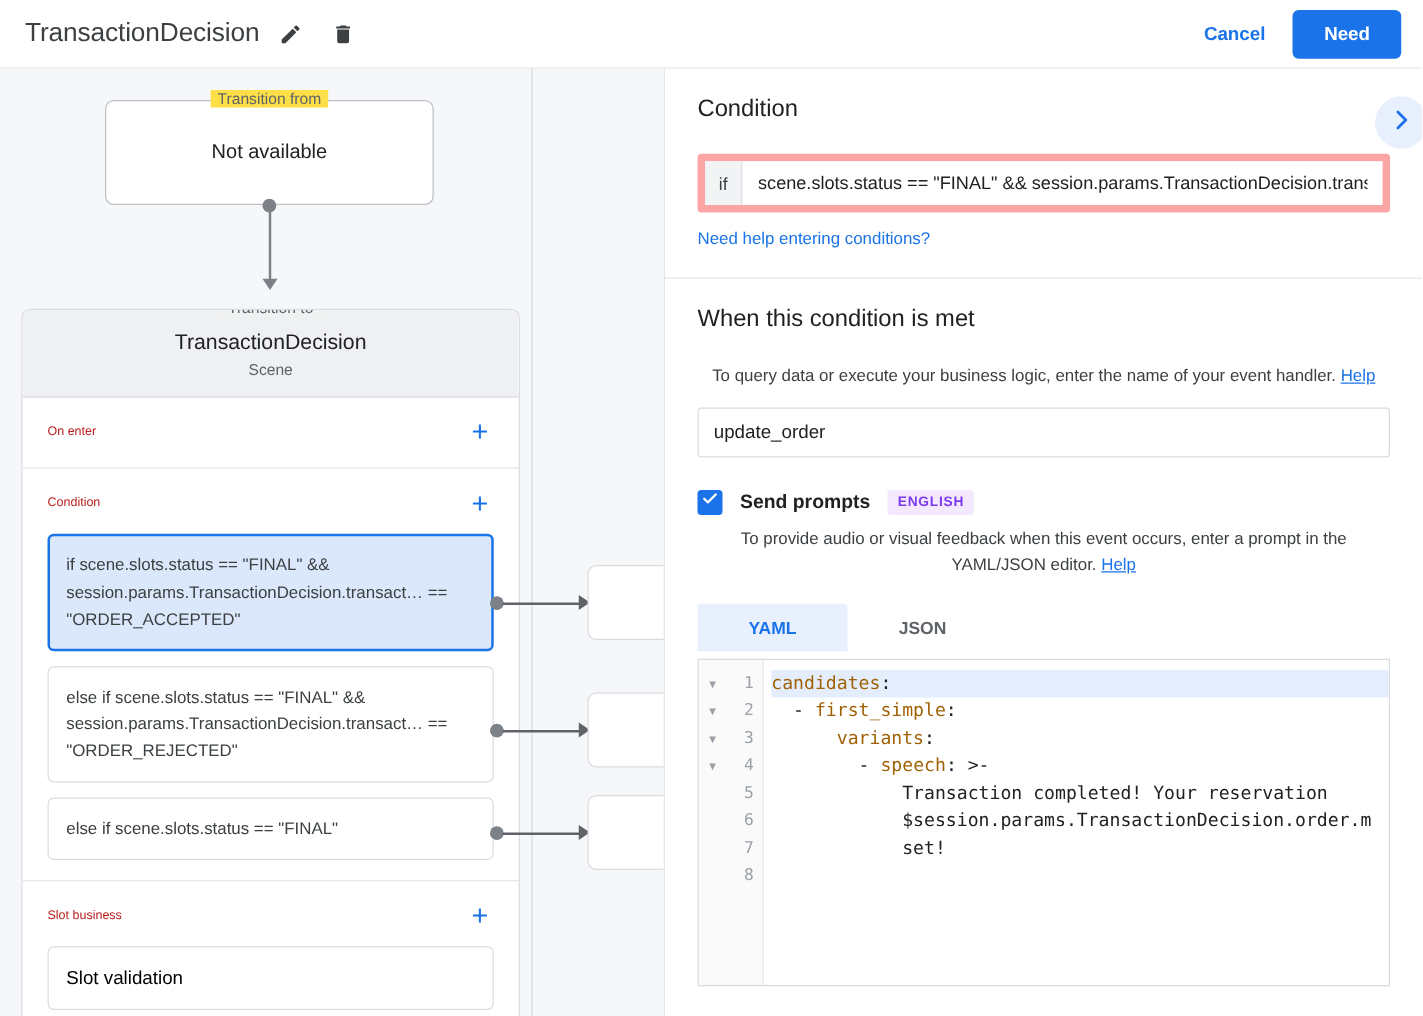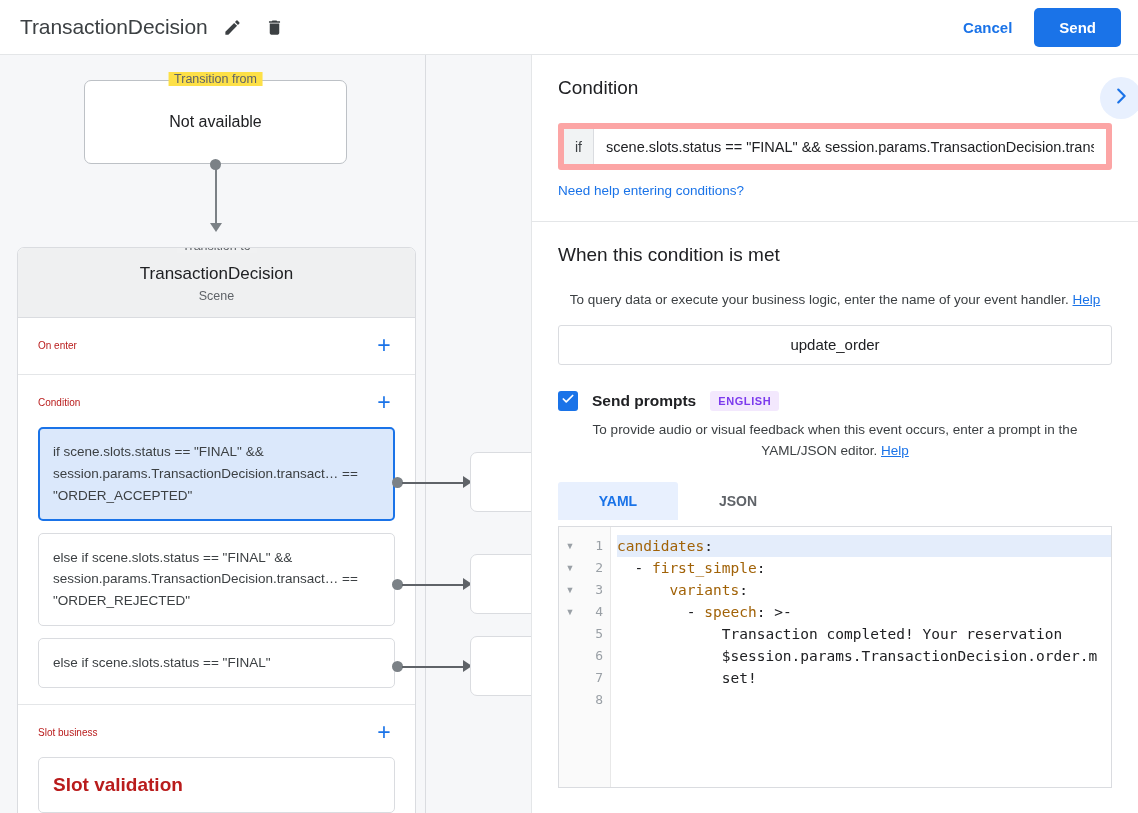--- a/index.html
+++ b/index.html
@@ -108,21 +108,21 @@
   .cond-card {
     border: 1px solid #dadce0; border-radius: 5px; background: #fff;
     padding: 13px 14px; margin-top: 12px; font-size: 13.5px; color: #3c4043;
     line-height: 1.62; cursor: pointer; word-break: break-word;
   }
   .cond-card.selected {
     background: #dbe8fb; border: 2px solid #1a73e8; padding: 12px 13px;
   }
   .slot-card {
     border: 1px solid #dadce0; border-radius: 5px; background: #fff;
-    padding: 16px 14px; margin-top: 12px; font-size: 19px; color: #b91c1c; font-weight: bold;
+    padding: 16px 14px; margin-top: 12px; font-size: 15px; color: #000000;
   }
 
   
   .edge-dot {
     position: absolute; width: 11px; height: 11px; border-radius: 50%;
     background: #7b8186;
   }
   .edge-line { position: absolute; height: 1.5px; background: #5f6368; }
   .edge-arrow {
     position: absolute; width: 0; height: 0;
@@ -177,21 +177,21 @@
   .cblabel { font-size: 15.5px; color: #202124; font-weight: bold; }
   .badge {
     margin-left: 14px; background: #f3e8fd; color: #7c3aed;
     font-size: 11px; letter-spacing: 0.6px; padding: 4px 8px; border-radius: 3px;
     font-weight: bold;
   }
   .desc { font-size: 13.5px; color: #3c4043; line-height: 1.55; margin-top: 9px; text-align: center; }
   .text-input {
     margin-top: 14px; width: 100%; height: 40px; border: 1px solid #dadce0;
     border-radius: 3px; padding: 0 12px; font-size: 15px; color: #202124;
-    font-family: inherit; outline: none; text-align: center;
+    font-family: inherit; outline: none;
   }
 
   .tabs { display: flex; margin-top: 20px; }
   .tab {
     width: 120px; height: 38px; display: flex; align-items: center;
     justify-content: center; font-size: 14px; color: #5f6368; cursor: pointer;
     font-weight: bold; border-radius: 3px 3px 0 0;
   }
   .tab.active { background: #e8f0fe; color: #1a73e8; }
 
@@ -244,21 +244,21 @@
     <span>
       <svg width="19" height="19" viewBox="0 0 24 24" fill="#3c4043">
         <path d="M6 19c0 1.1.9 2 2 2h8c1.1 0 2-.9 2-2V7H6v12zM19 4h-3.5l-1-1h-5l-1 1H5v2h14V4z"></path>
       </svg>
     </span>
   </div>
 
   <div class="topbar-spacer"></div>
 
   <button class="cancel-btn">Cancel</button>
-  <button class="save-btn">Send</button>
+  <button class="save-btn">Need</button>
 </div>
 
 <div class="graph-panel">
 
   <div class="fieldset tfrom">
     <div class="fieldset-legend">Transition from</div>
     <div class="tfrom-text">Not available</div>
   </div>
 
   <div class="conn-dot" style="left:210px; top:104px;"></div>

